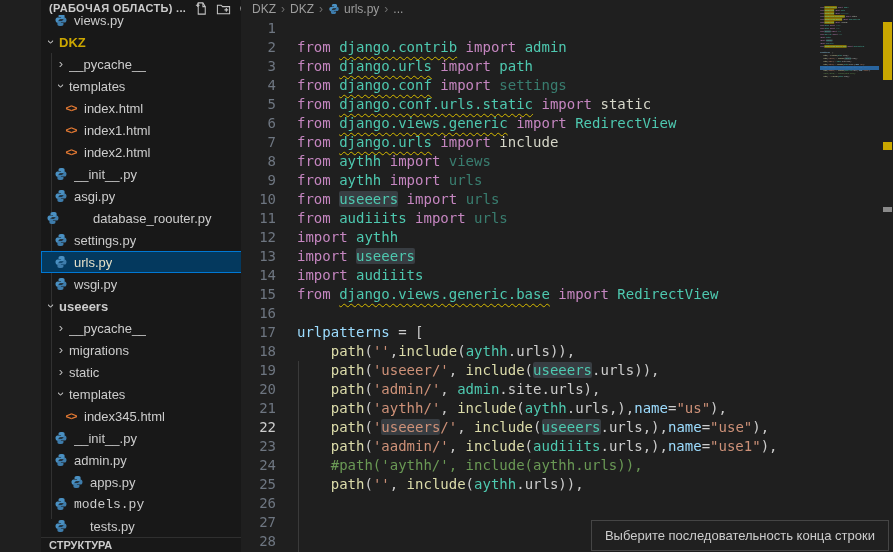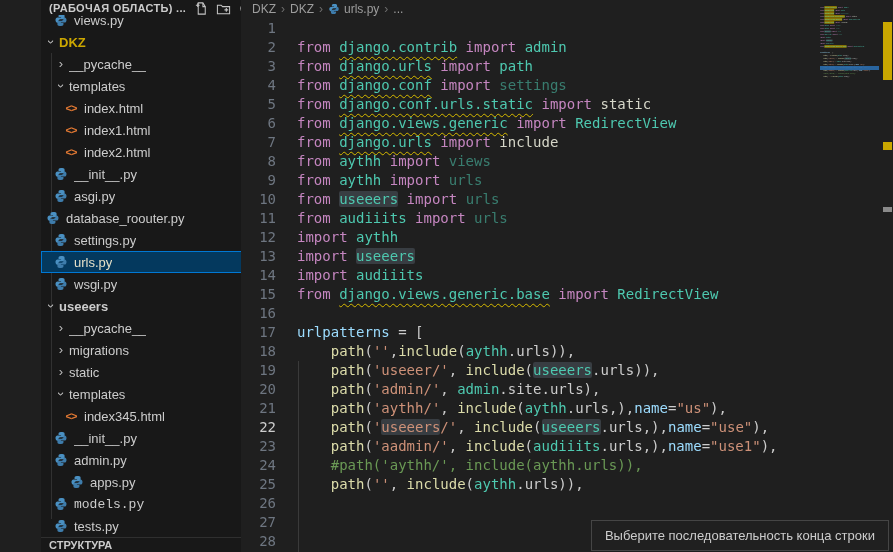--- a/index.html
+++ b/index.html
@@ -156,21 +156,21 @@
       </div>
       <div class="row" style="padding-left: 12px;">
         <span class="fi">
           <svg viewBox="0 0 16 16" width="14" height="14">
             <path fill="#4a90c2" d="M7.9 1.2c-2 0-2.7.9-2.7 2v1.4h2.9v.6H3.9c-1.2 0-2.2 1-2.2 2.9s1 2.9 2.2 2.9h1.2V9.3c0-1.2 1-2.2 2.2-2.2h3c1 0 1.8-.8 1.8-1.8V3.2c0-1.1-.8-2-2.5-2z"></path>
             <path fill="#3e7cab" d="M8.1 14.8c2 0 2.7-.9 2.7-2v-1.4H7.9v-.6h4.2c1.2 0 2.2-1 2.2-2.9s-1-2.9-2.2-2.9h-1.2v1.7c0 1.2-1 2.2-2.2 2.2h-3c-1 0-1.8.8-1.8 1.8v2.1c0 1.1.8 2 2.5 2z"></path>
           </svg>
         </span>
         <span class="lbl ">asgi.py</span>
       </div>
-      <div class="row" style="padding-left: 4px;">
+      <div class="row" style="padding-left: 4px; gap: 27px;">
         <span class="fi">
           <svg viewBox="0 0 16 16" width="14" height="14">
             <path fill="#4a90c2" d="M7.9 1.2c-2 0-2.7.9-2.7 2v1.4h2.9v.6H3.9c-1.2 0-2.2 1-2.2 2.9s1 2.9 2.2 2.9h1.2V9.3c0-1.2 1-2.2 2.2-2.2h3c1 0 1.8-.8 1.8-1.8V3.2c0-1.1-.8-2-2.5-2z"></path>
             <path fill="#3e7cab" d="M8.1 14.8c2 0 2.7-.9 2.7-2v-1.4H7.9v-.6h4.2c1.2 0 2.2-1 2.2-2.9s-1-2.9-2.2-2.9h-1.2v1.7c0 1.2-1 2.2-2.2 2.2h-3c-1 0-1.8.8-1.8 1.8v2.1c0 1.1.8 2 2.5 2z"></path>
           </svg>
         </span>
         <span class="lbl ">database_roouter.py</span>
       </div>
       <div class="row" style="padding-left: 12px;">
         <span class="fi">
@@ -253,21 +253,21 @@
       </div>
       <div class="row" style="padding-left: 12px; font-family: Liberation Mono, monospace;">
         <span class="fi">
           <svg viewBox="0 0 16 16" width="14" height="14">
             <path fill="#4a90c2" d="M7.9 1.2c-2 0-2.7.9-2.7 2v1.4h2.9v.6H3.9c-1.2 0-2.2 1-2.2 2.9s1 2.9 2.2 2.9h1.2V9.3c0-1.2 1-2.2 2.2-2.2h3c1 0 1.8-.8 1.8-1.8V3.2c0-1.1-.8-2-2.5-2z"></path>
             <path fill="#3e7cab" d="M8.1 14.8c2 0 2.7-.9 2.7-2v-1.4H7.9v-.6h4.2c1.2 0 2.2-1 2.2-2.9s-1-2.9-2.2-2.9h-1.2v1.7c0 1.2-1 2.2-2.2 2.2h-3c-1 0-1.8.8-1.8 1.8v2.1c0 1.1.8 2 2.5 2z"></path>
           </svg>
         </span>
         <span class="lbl ">models.py</span>
       </div>
-      <div class="row" style="padding-left: 12px;">
+      <div class="row" style="padding-left: 12px; gap: 16px;">
         <span class="fi">
           <svg viewBox="0 0 16 16" width="14" height="14">
             <path fill="#4a90c2" d="M7.9 1.2c-2 0-2.7.9-2.7 2v1.4h2.9v.6H3.9c-1.2 0-2.2 1-2.2 2.9s1 2.9 2.2 2.9h1.2V9.3c0-1.2 1-2.2 2.2-2.2h3c1 0 1.8-.8 1.8-1.8V3.2c0-1.1-.8-2-2.5-2z"></path>
             <path fill="#3e7cab" d="M8.1 14.8c2 0 2.7-.9 2.7-2v-1.4H7.9v-.6h4.2c1.2 0 2.2-1 2.2-2.9s-1-2.9-2.2-2.9h-1.2v1.7c0 1.2-1 2.2-2.2 2.2h-3c-1 0-1.8.8-1.8 1.8v2.1c0 1.1.8 2 2.5 2z"></path>
           </svg>
         </span>
         <span class="lbl ">tests.py</span>
       </div>
     </div>
   <div class="outline-header">

